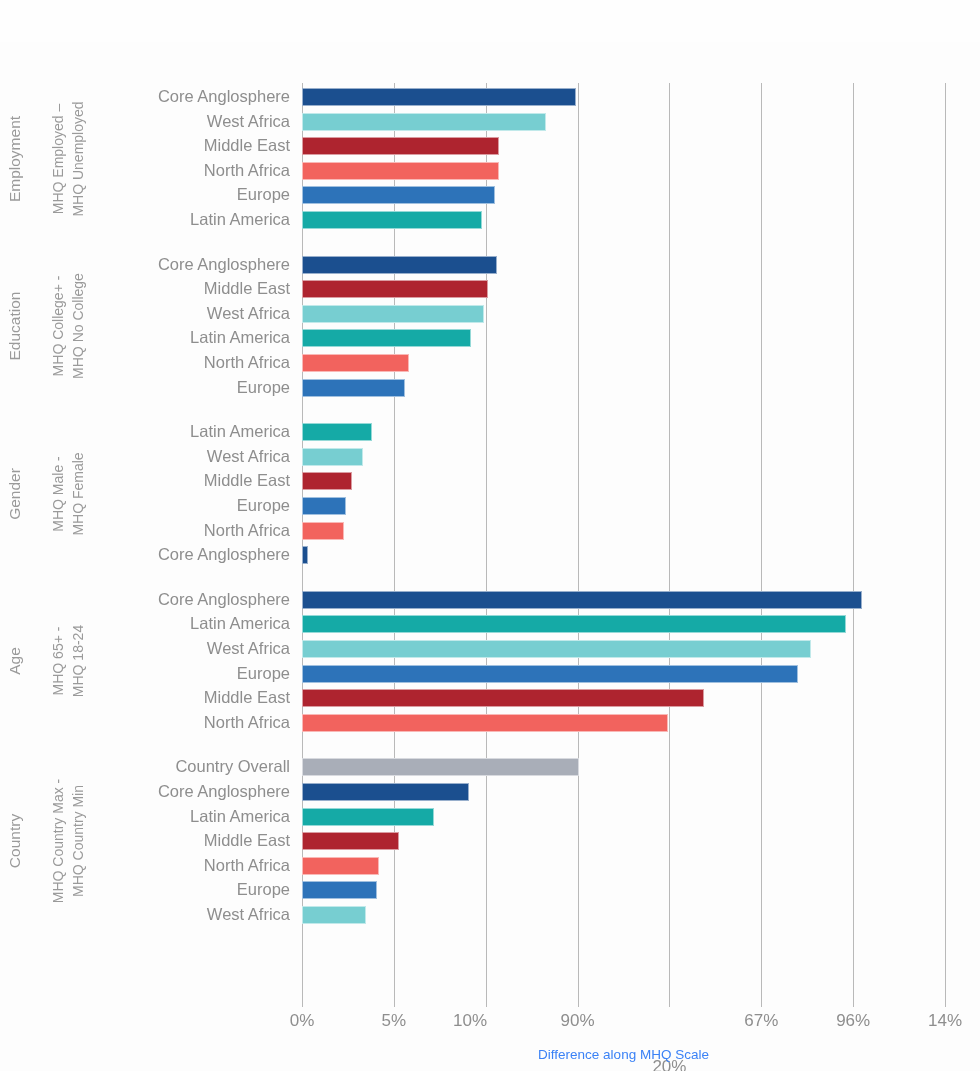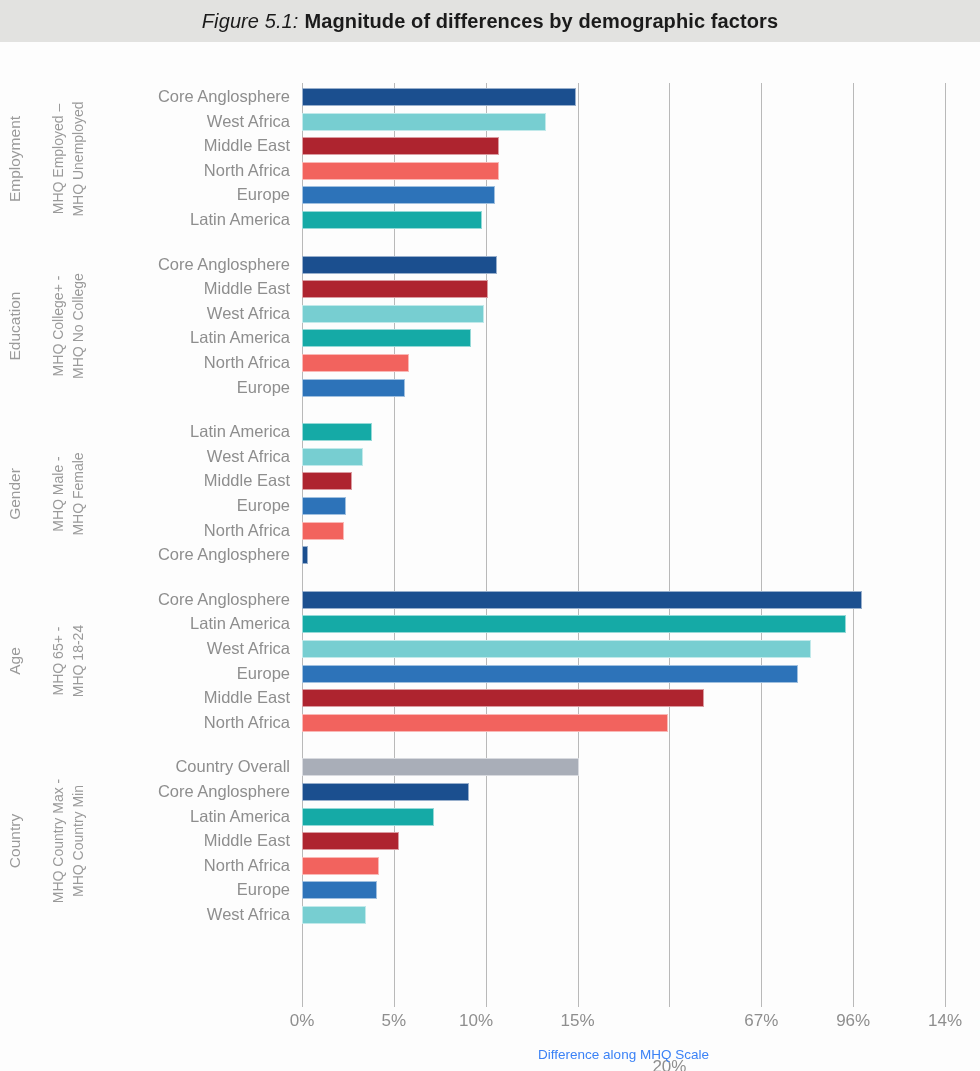--- a/index.html
+++ b/index.html
@@ -70,40 +70,35 @@
     white-space:nowrap;text-align:center;
   }
   .grp-title{font-size:15.5px;color:#9a9a9a;}
   .grp-sub-line{font-size:14px;color:#9a9a9a;line-height:17px;}
 </style>
 </head>
 <body>
 
 <div class="figure">
 
-  <div class="title-bar">
-    <div class="title-text">
-      <span class="fignum">Figure 5.1:</span><span class="figname">Magnitude of differences by demographic factors</span>
-    </div>
-  </div>
 
   <div class="chart">
     <div class="plot" id="plot">
         <div class="axis-zero" style="left: 0px;"></div>
         <div class="tick" style="left: 0px;"></div>
         <div class="xtick-label" style="left: 0px;">0%</div>
         <div class="gridline" style="left: 91.8571px;"></div>
         <div class="tick" style="left: 91.8571px;"></div>
         <div class="xtick-label" style="left: 91.8571px;">5%</div>
         <div class="gridline" style="left: 183.714px;"></div>
         <div class="tick" style="left: 183.714px;"></div>
-        <div class="xtick-label" style="left: 174px;">10%</div>
+        <div class="xtick-label" style="left: 168px;">10%</div>
         <div class="gridline" style="left: 275.571px;"></div>
         <div class="tick" style="left: 275.571px;"></div>
-        <div class="xtick-label" style="left: 275.571px;">15%</div>
+        <div class="xtick-label" style="left: 275.571px;">90%</div>
         <div class="gridline" style="left: 367.429px;"></div>
         <div class="tick" style="left: 367.429px;"></div>
         <div class="xtick-label" style="left: 367.429px; margin-top: 46px;">20%</div>
         <div class="gridline" style="left: 459.286px;"></div>
         <div class="tick" style="left: 459.286px;"></div>
         <div class="xtick-label" style="left: 459.286px;">67%</div>
         <div class="gridline" style="left: 551.143px;"></div>
         <div class="tick" style="left: 551.143px;"></div>
         <div class="xtick-label" style="left: 551.143px;">96%</div>
         <div class="gridline" style="left: 643px;"></div>

